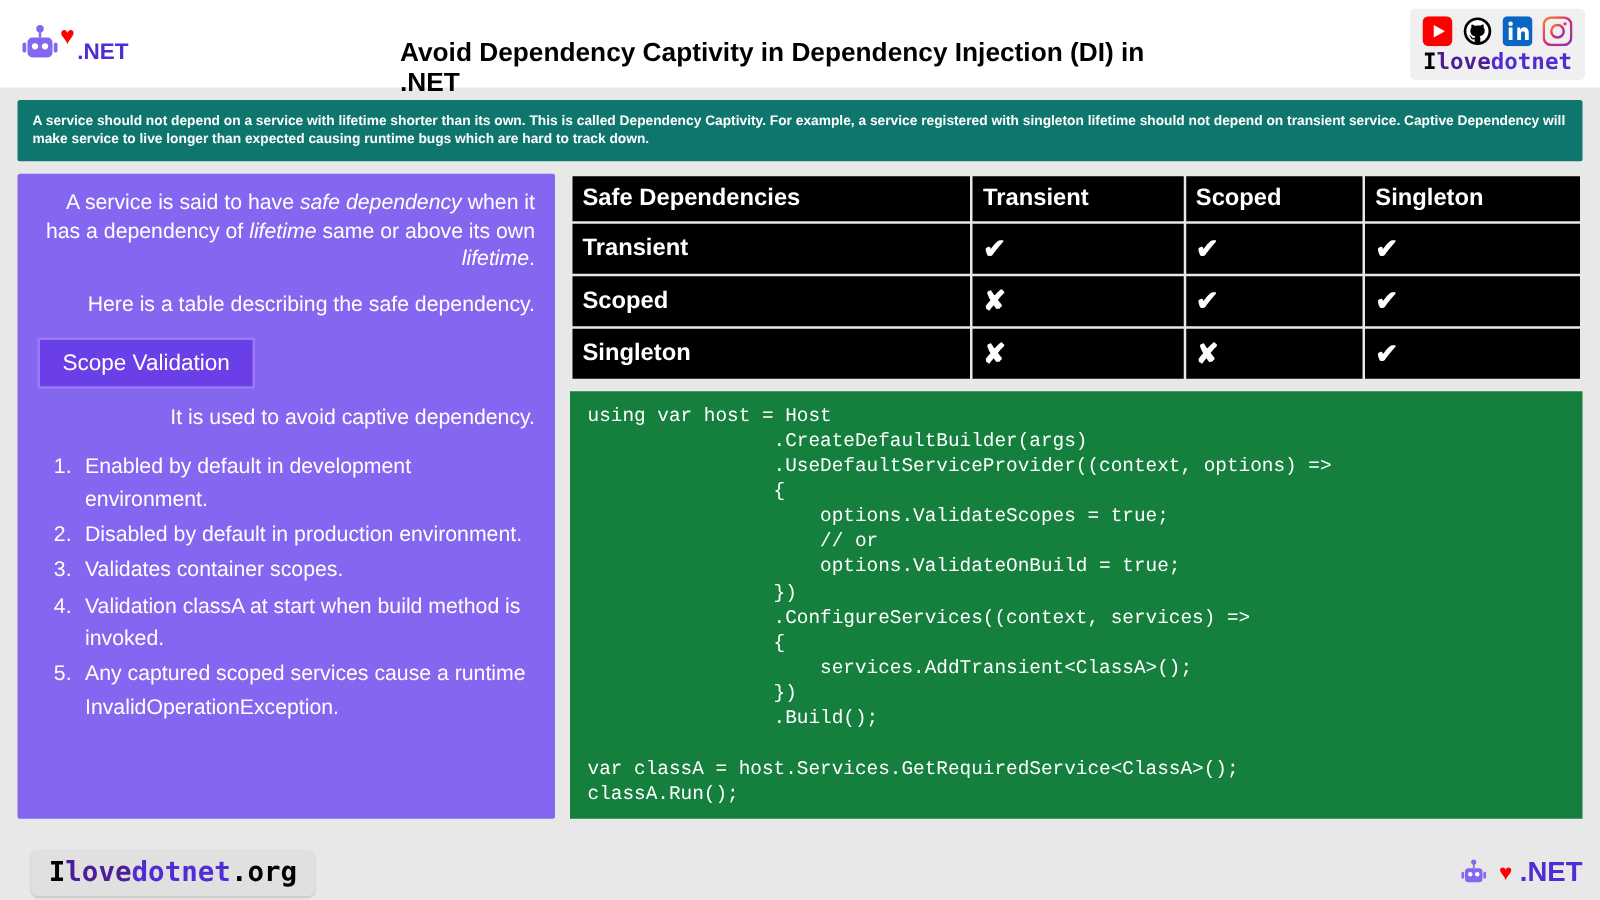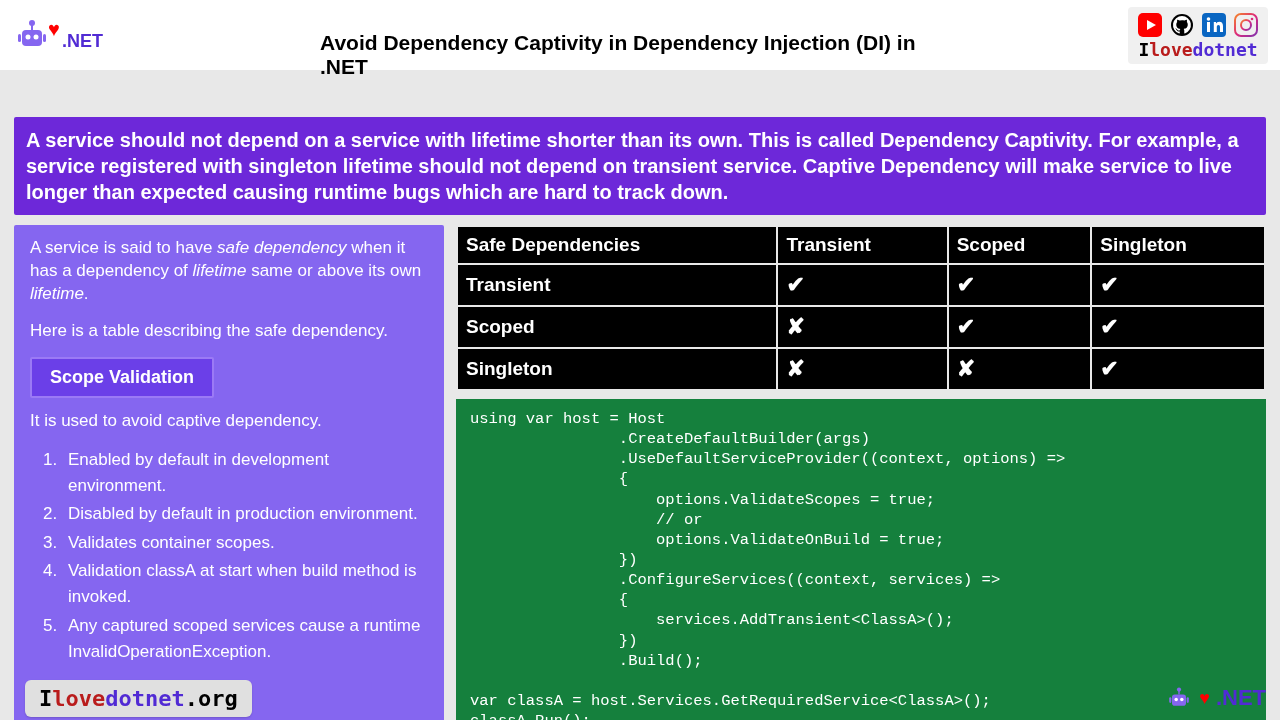--- a/index.html
+++ b/index.html
@@ -55,57 +55,56 @@
     justify-content: center;
     margin-bottom: 2px;
   }
   .social-icons span, .social-icons svg { width: 24px; height: 24px; display:inline-flex; align-items:center; justify-content:center;}
   .brand-text {
     font-family: 'Consolas', monospace;
     font-size: 18px;
     font-weight: 600;
   }
   .brand-text .i { color: #000; }
-  .brand-text .love { color: #b91c1c; }
+  .brand-text .love { color: #4c1d95; }
   .brand-text .dotnet { color: #512bd4; }
   .brand-text .org { color: #000; }
 
   .content {
     padding: 10px 14px 0 14px;
   }
   .red-banner {
-    background: #6d28d9;
+    background: #0f766e;
     color: #fff;
     padding: 10px 12px;
     font-weight: 700;
-    font-size: 20px;
+    font-size: 11px;
     line-height: 1.3;
     border-radius: 2px;
-    margin-top: 37px;
   }
   .columns {
     display: flex;
     gap: 12px;
     margin-top: 10px;
   }
   .left-col {
     width: 430px;
     background: #8566f0;
     color: #fff;
     padding: 12px 16px 16px 16px;
     border-radius: 2px;
     font-size: 17px;
   }
-  .left-col p { line-height: 1.35; margin-bottom: 14px; }
+  .left-col p { line-height: 1.35; margin-bottom: 14px; text-align: right; }
   .left-col .italic { font-style: italic; }
   .scope-btn {
     display: inline-block;
     background: #6b3fe8;
     padding: 8px 18px;
-    font-weight: 700;
+    font-weight: 400;
     font-size: 18px;
     margin-bottom: 12px;
     border: 2px solid #9b7af5;
     border-radius: 2px;
   }
   .left-col .desc { margin-bottom: 14px; }
   .left-col ol {
     padding-left: 32px;
     line-height: 1.55;
   }

